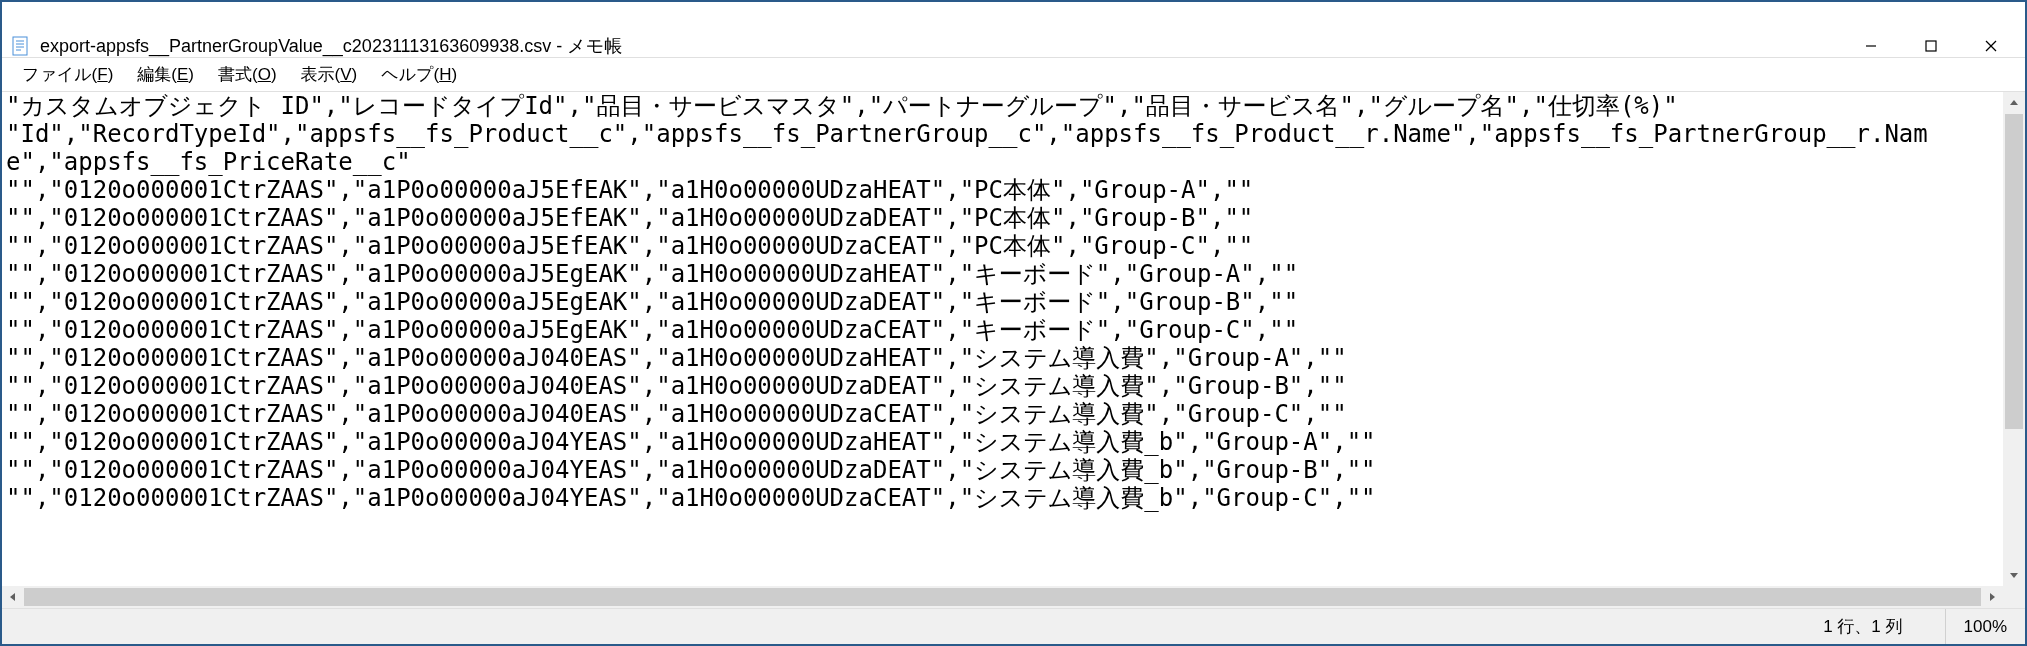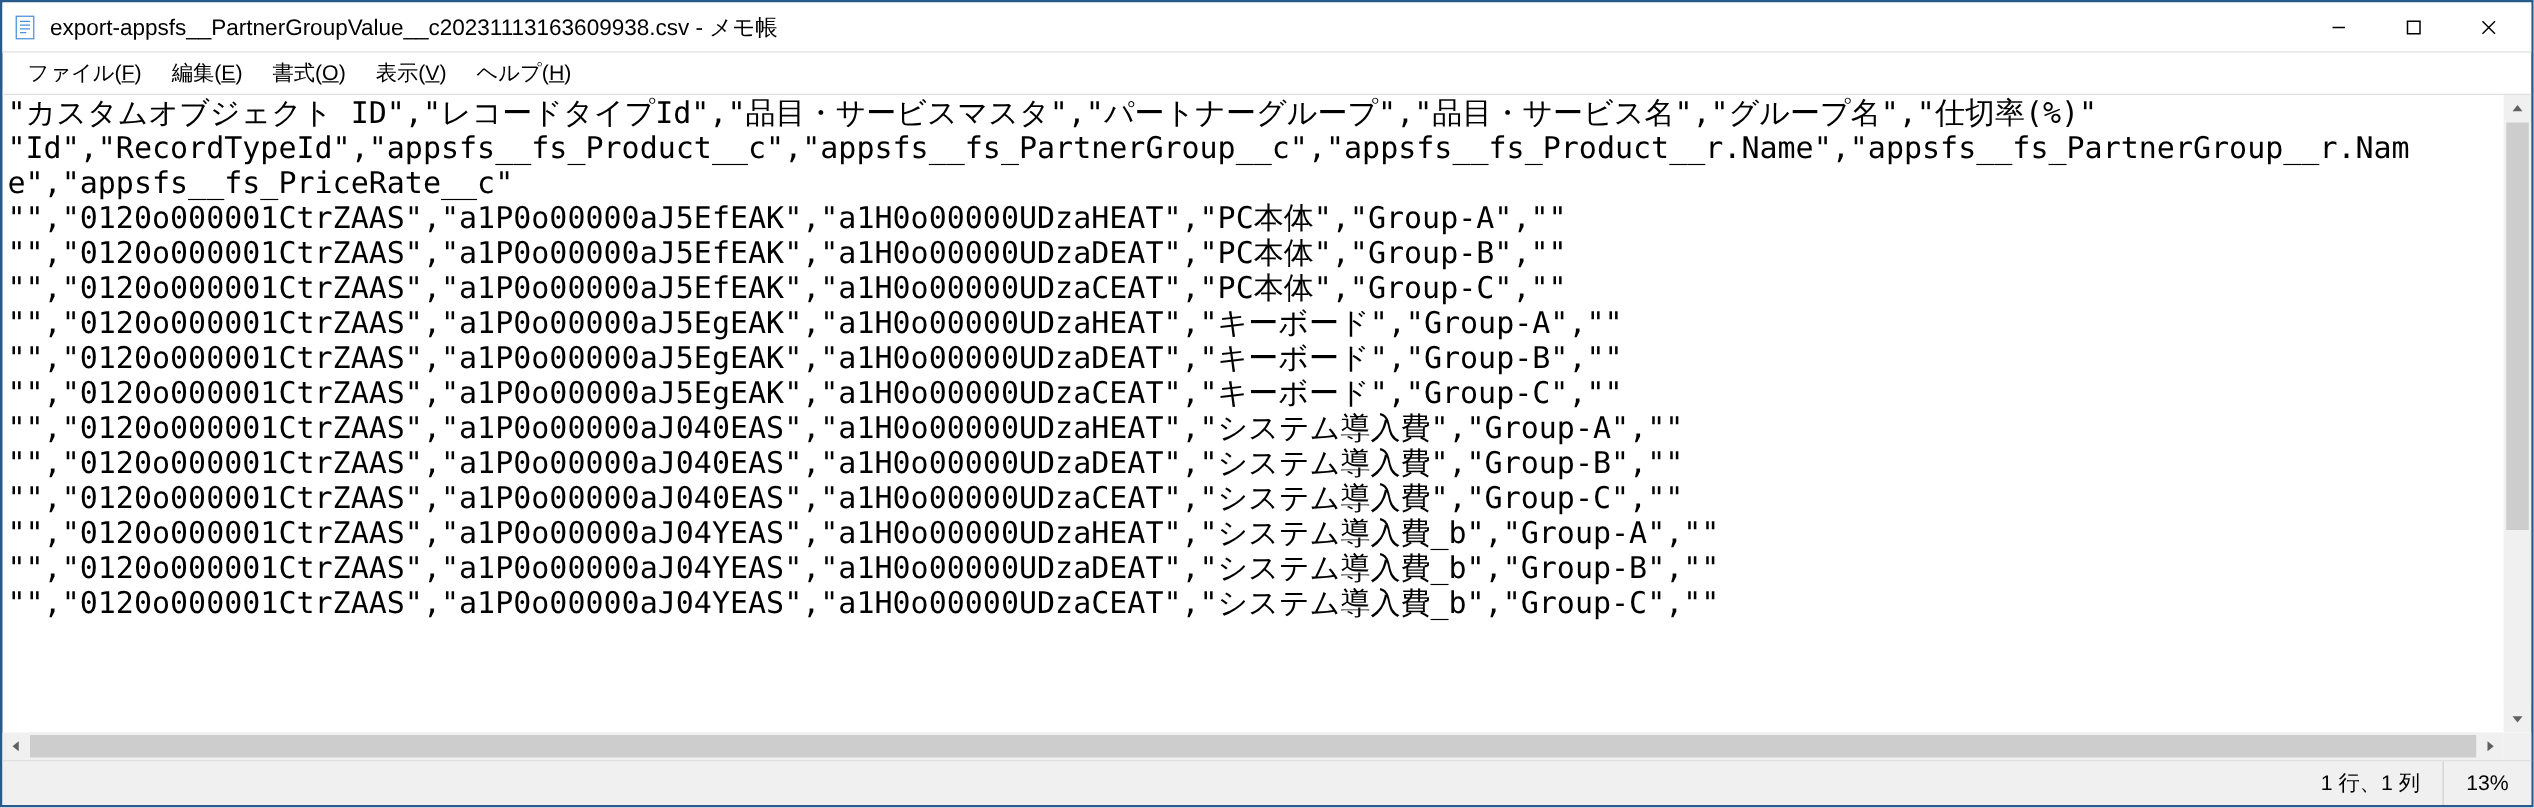--- a/index.html
+++ b/index.html
@@ -15,26 +15,27 @@
     }
     .window {
       width: 2027px;
       height: 646px;
       border: 2px solid #2a5a8a;
       display: flex;
       flex-direction: column;
       background: #fff;
     }
     .titlebar {
-      height: 40px;
+      height: 24px;
       display: flex;
       align-items: center;
       padding: 0 4px 0 8px;
       background: #fff;
       border-bottom: 1px solid #e0e0e0;
+      margin-top: 32px;
     }
     .titlebar-icon {
       width: 22px;
       height: 22px;
       margin-right: 8px;
       display: inline-flex;
       align-items: center;
       justify-content: center;
     }
     .titlebar-title {
@@ -139,20 +140,21 @@
       height: auto;
     }
     .statusbar {
       height: 36px;
       display: flex;
       align-items: center;
       border-top: 1px solid #e0e0e0;
       font-family: "Meiryo", sans-serif;
       font-size: 17px;
       background: #f0f0f0;
+      gap: 24px;
     }
     .status-spacer {
       flex: 1;
     }
     .status-cell {
       padding: 0 18px;
       border-left: 1px solid #d0d0d0;
       height: 100%;
       display: flex;
       align-items: center;
@@ -252,16 +254,16 @@
             <path d="M8 5 L3 1 L3 9 Z" fill="#606060"></path>
           </svg>
       </div>
     </div>
     <div style="width:22px;height:22px;background:#f0f0f0;"></div>
   </div>
 
   <div class="statusbar">
     <div class="status-spacer"></div>
     <div class="status-cell first">1 行、1 列</div>
-    <div class="status-cell">13%</div>
+    <div class="status-cell">100%</div>
   </div>
 
 </div>
 
 </body></html>

